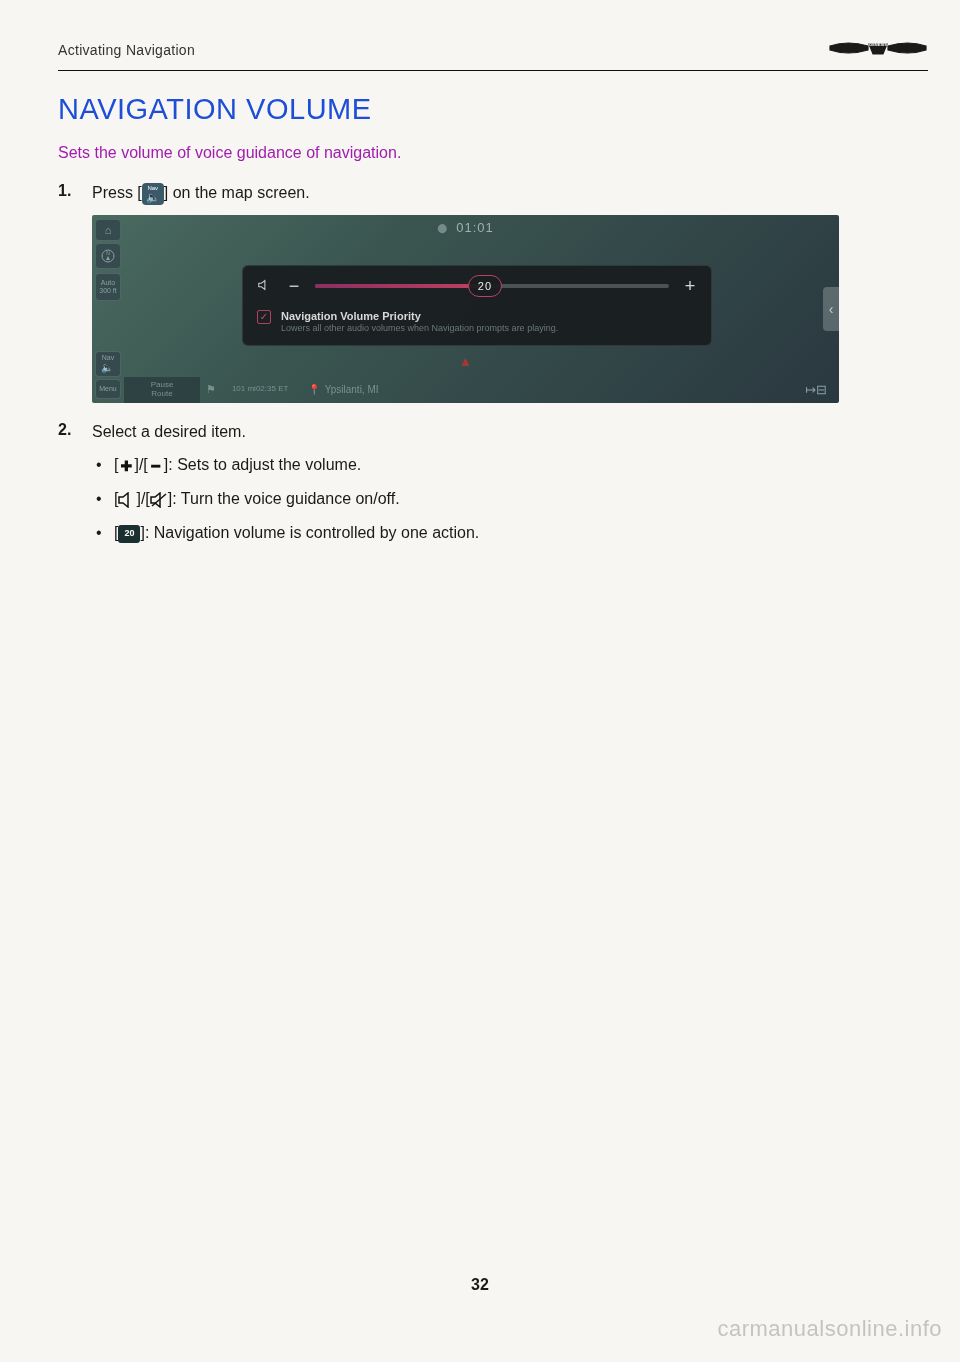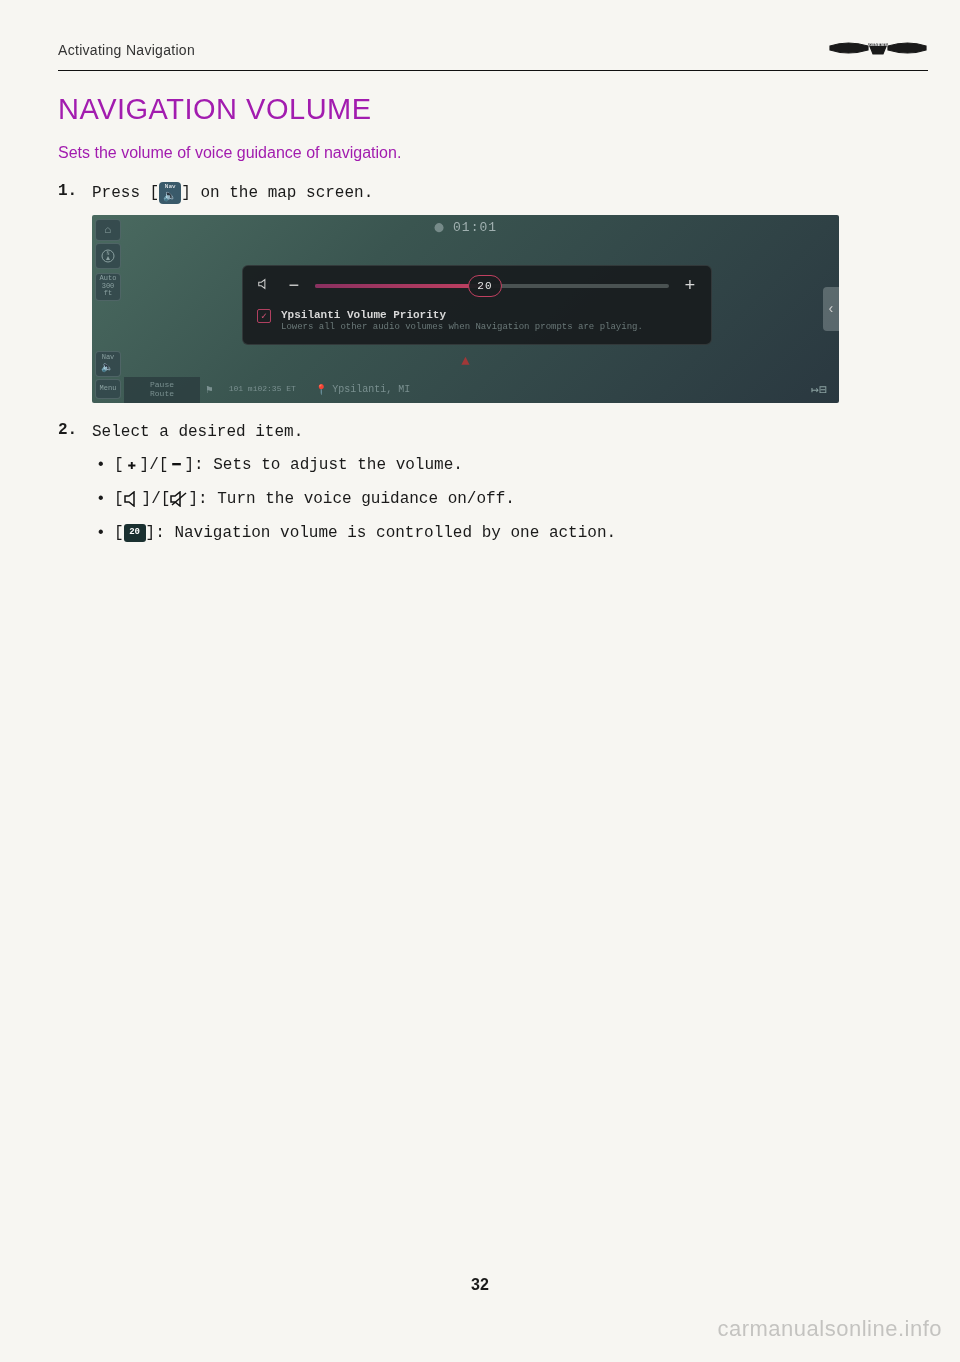--- a/index.html
+++ b/index.html
@@ -30,41 +30,40 @@
     height: 28px;
     position: relative;
   }
   .logo svg { width: 100%; height: 100%; }
   .hr {
     border: none;
     border-top: 1.5px solid #111;
     margin-bottom: 22px;
   }
   h1.title {
-    color: #a21caf;
+    color: #1d4ed8;
     font-size: 29px;
     font-weight: 400;
     letter-spacing: 0.5px;
     margin-bottom: 18px;
   }
   .intro {
     font-size: 16px;
     color: #a21caf;
     margin-bottom: 20px;
   }
   ol.steps {
     list-style: none;
     counter-reset: step;
   }
   ol.steps > li {
     counter-increment: step;
     position: relative;
     padding-left: 34px;
     margin-bottom: 4px;
-    font-family: Liberation Mono, monospace;
   }
   ol.steps > li::before {
     content: counter(step) ".";
     position: absolute;
     left: 0;
     top: 0;
     font-weight: 700;
     font-size: 16px;
   }
   .step-text {
@@ -392,21 +391,21 @@
             <div class="ss-vol-minus">−</div>
             <div class="ss-slider">
               <div class="ss-slider-fill"></div>
               <div class="ss-slider-knob">20</div>
             </div>
             <div class="ss-vol-plus">+</div>
           </div>
           <div class="ss-priority">
             <div class="ss-check">✓</div>
             <div class="ss-priority-text">
-              <div class="ss-priority-title">Ypsilanti Volume Priority</div>
+              <div class="ss-priority-title">Navigation Volume Priority</div>
               <div class="ss-priority-sub">Lowers all other audio volumes when Navigation prompts are playing.</div>
             </div>
           </div>
         </div>
 
         <div class="ss-rightchev">‹</div>
 
         <div class="ss-bottom">
           <div class="ss-pause">
             <span>Pause</span>

